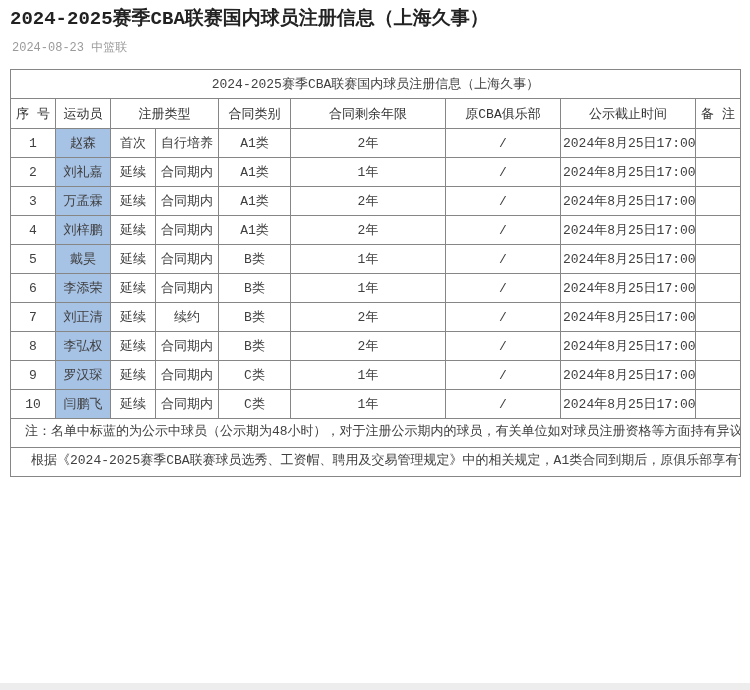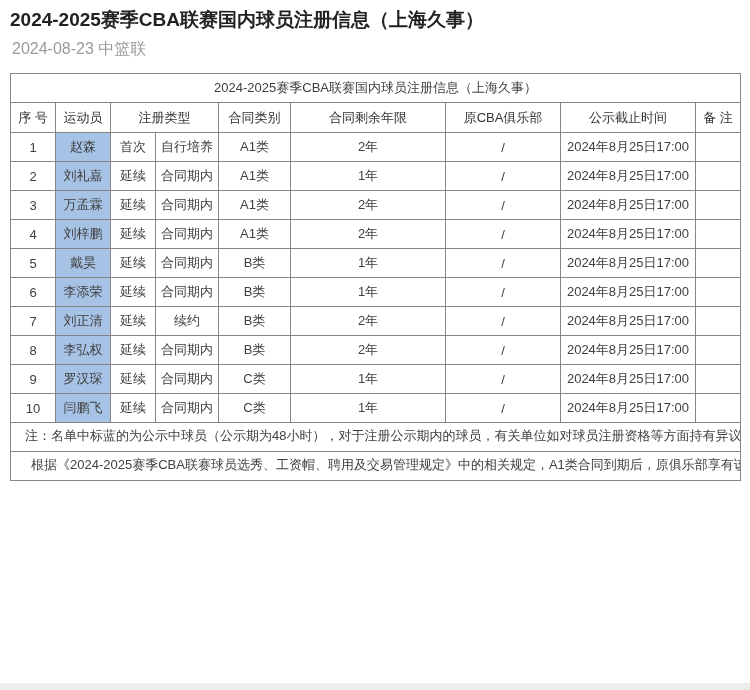--- a/index.html
+++ b/index.html
@@ -3,27 +3,27 @@
 <meta charset="utf-8">
 <style>
   * { box-sizing: border-box; }
   html, body { margin: 0; padding: 0; }
   body {
     width: 750px; height: 690px;
     background: #ffffff;
     font-family: "Liberation Sans", "DejaVu Sans", sans-serif;
     overflow: hidden;
   }
-  .page { padding: 8px 26px 0 10px; position: relative; }
+  .page { padding: 8px 26px 0 10px; position: relative; font-family: Liberation Mono, monospace; }
   h1.page-title {
     font-size: 19px; line-height: 23px;
     margin: 0 0 8px 0;
     color: #222222; font-weight: bold;
   }
-  .meta { font-size: 16px; color: #9a9a9a; margin: 0 0 13px 2px; }
+  .meta { font-size: 12px; color: #9a9a9a; margin: 0 0 13px 2px; }
   table.reg-table {
     width: 730px;
     border-collapse: collapse;
     table-layout: fixed;
   }
   table.reg-table td {
     border: 1px solid #868686;
     text-align: center;
     font-size: 13px;
     color: #404040;

